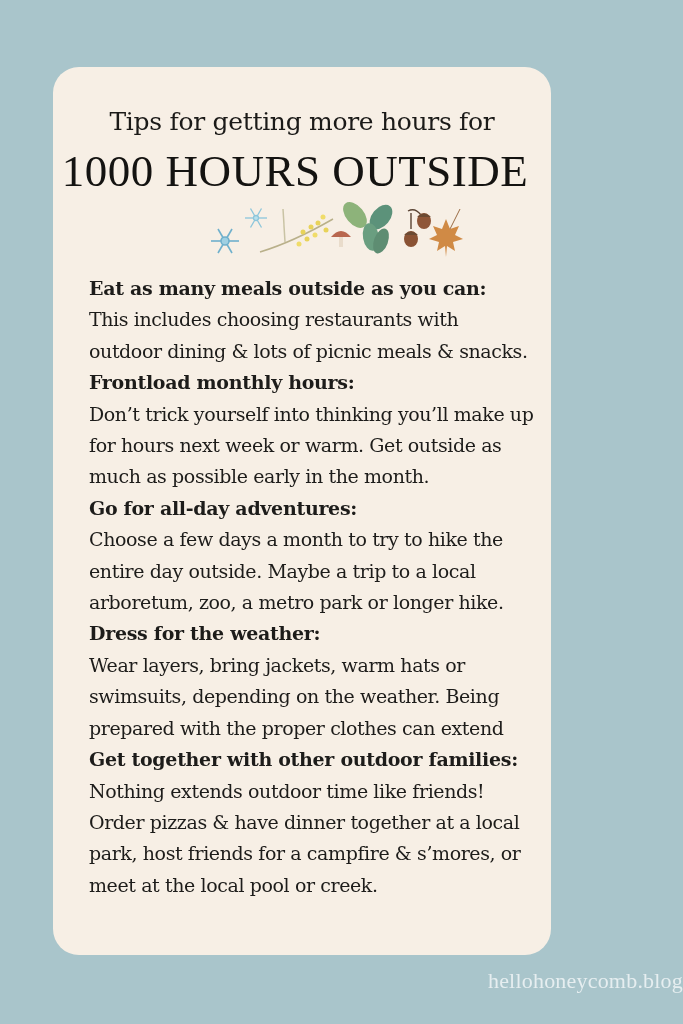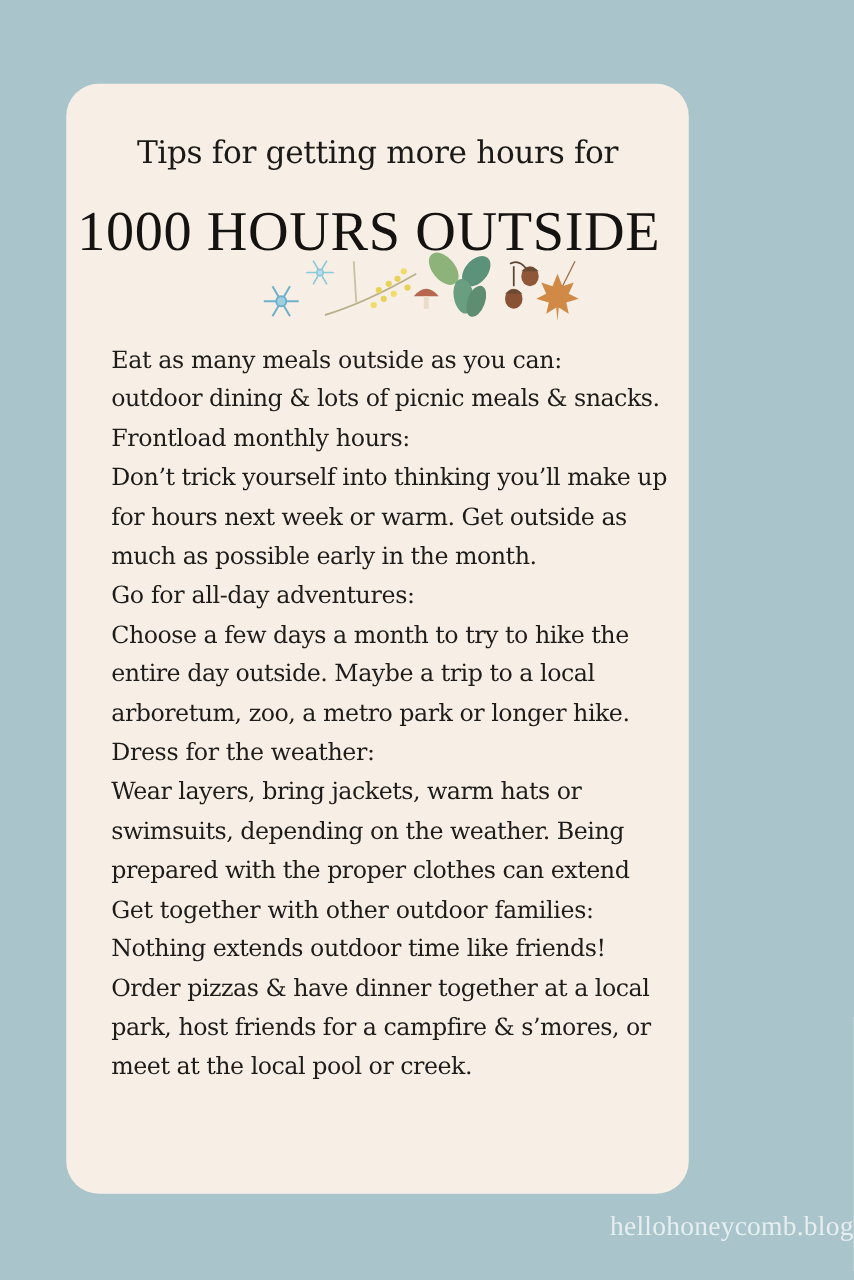--- a/index.html
+++ b/index.html
@@ -26,37 +26,36 @@
       letter-spacing: -0.3px;
     }
     .title {
       position: absolute;
       left: 0; right: 14px; top: 78px;
       text-align: center;
       font-family: "Liberation Serif", serif;
       font-size: 45px;
       color: #141311;
       letter-spacing: 0.5px;
-      margin-top: 14px;
     }
     .illustrations {
       position: absolute;
       left: 150px; top: 130px;
       width: 270px; height: 65px;
     }
     .tips {
       position: absolute;
       left: 36px; top: 206px;
       width: 520px;
       font-family: "DejaVu Serif", serif;
       font-size: 19px;
       line-height: 31.4px;
       color: #1d1c1a;
     }
-    .tip-heading { font-weight: normal; display: block; letter-spacing: -0.3px; }
+    .tip-heading { font-weight: bold; display: block; letter-spacing: -0.3px; }
     .tip-body { display: block; letter-spacing: -0.4px; }
     .footer {
       position: absolute;
       left: 0; right: 0; top: 968px;
       text-align: right;
       font-family: "Liberation Serif", serif;
       font-size: 22px;
       color: #e6eef0;
       letter-spacing: 0.2px;
     }
@@ -119,20 +118,21 @@
 
     <g transform="translate(243,40)">
       <path d="M0 -18 L4 -8 L13 -11 L9 -2 L17 2 L7 5 L9 14 L1 9 L0 20 L-1 9 L-9 14 L-7 5 L-17 2 L-9 -2 L-13 -11 L-4 -8 Z" fill="#d08a45"></path>
       <path d="M4 -8 L14 -28" stroke="#9a6b44" stroke-width="1" fill="none"></path>
     </g>
   </svg>
 
   <div class="tips">
     <div>
       <span class="tip-heading">Eat as many meals outside as you can:</span>
+      <span class="tip-body">This includes choosing restaurants with</span>
       <span class="tip-body">outdoor dining &amp; lots of picnic meals &amp; snacks.</span>
     </div>
     <div>
       <span class="tip-heading">Frontload monthly hours:</span>
       <span class="tip-body">Don’t trick yourself into thinking you’ll make up</span>
       <span class="tip-body">for hours next week or warm. Get outside as</span>
       <span class="tip-body">much as possible early in the month.</span>
     </div>
     <div>
       <span class="tip-heading">Go for all-day adventures:</span>

